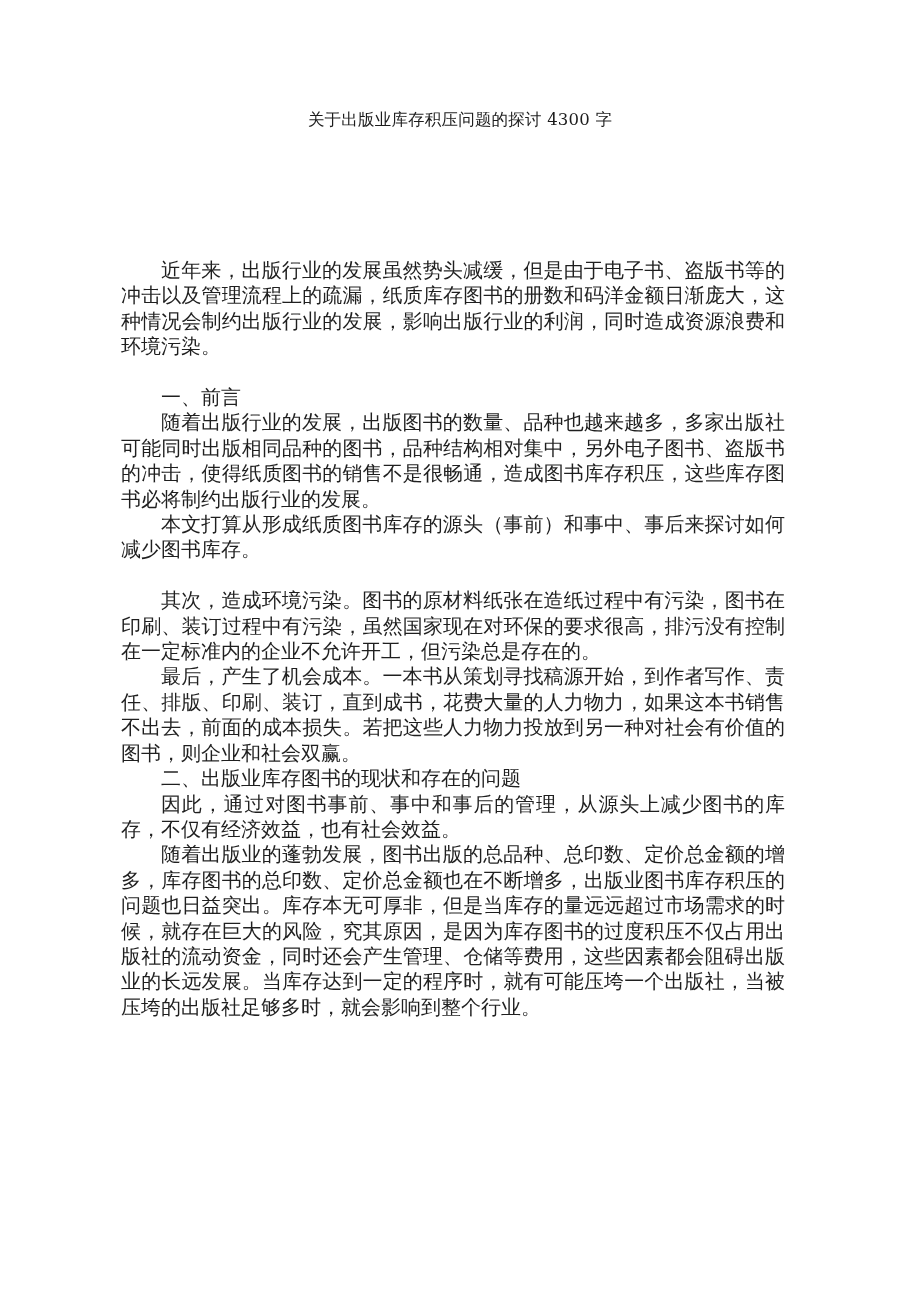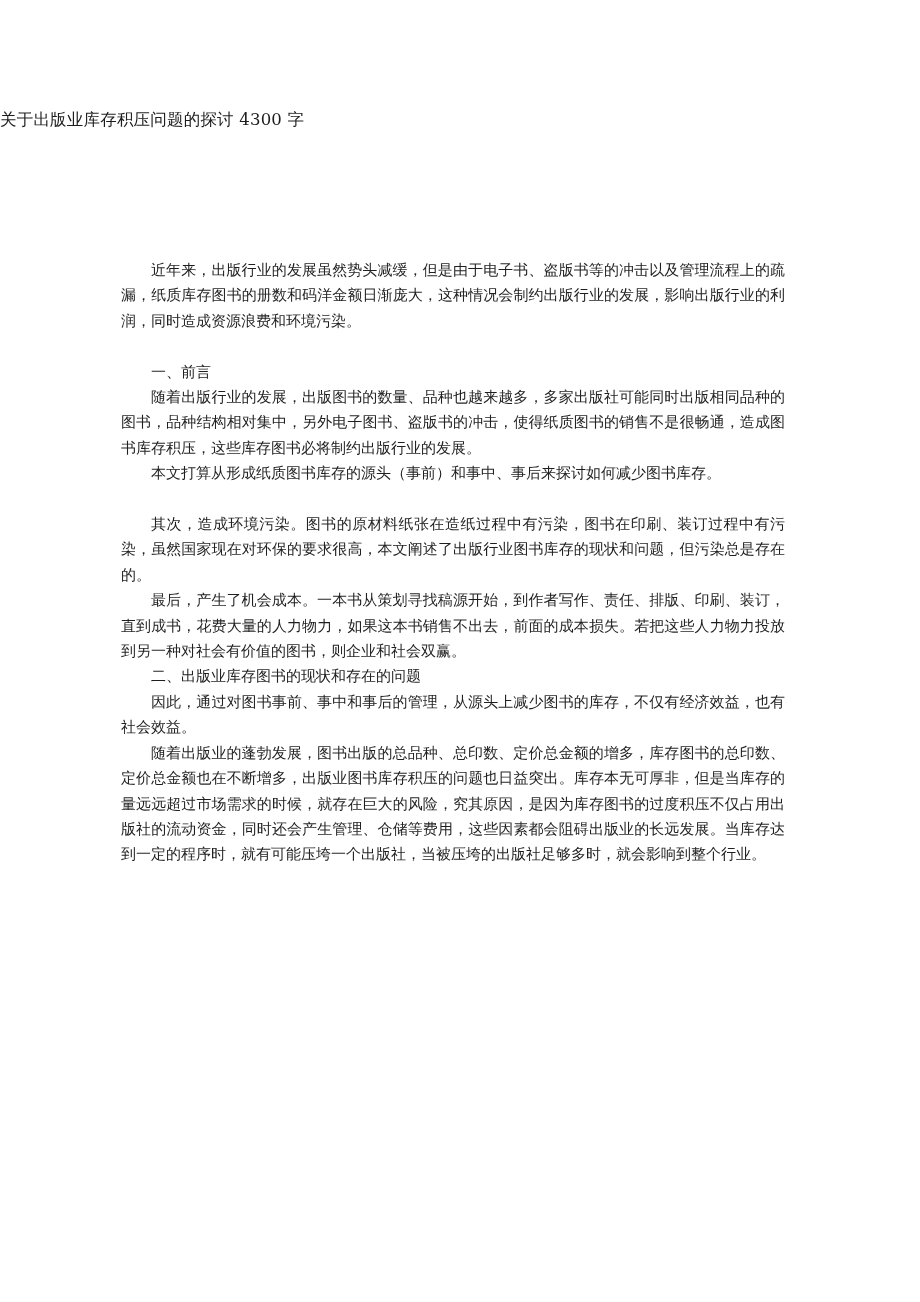--- a/index.html
+++ b/index.html
@@ -19,35 +19,36 @@
     margin: 0 auto;
     background: #ffffff;
     overflow: hidden;
     box-sizing: border-box;
   }
   .doc-title {
     position: absolute;
     top: 107px;
     left: 0;
     width: 920px;
+    text-align: center;
     font-size: 16.5px;
     line-height: 26px;
     letter-spacing: 0.2px;
     color: #1c1c1c;
     font-weight: 400;
   }
   .body-area {
     position: absolute;
     top: 258px;
     left: 121px;
     width: 664px;
   }
   p.para {
     margin: 0;
-    font-size: 15px;
+    font-size: 20px;
     line-height: 25.4px;
     text-align: justify;
     text-justify: inter-ideograph;
     text-indent: 2em;
     color: #1f1f1f;
     letter-spacing: 0px;
     word-break: break-all;
   }
   p.gap-after {
     margin-bottom: 25.4px;
@@ -59,20 +60,20 @@
 <div class="page">
 
   <div class="doc-title">关于出版业库存积压问题的探讨 4300 字</div>
 
   <div class="body-area">
 
   <p class="para gap-after">近年来，出版行业的发展虽然势头减缓，但是由于电子书、盗版书等的冲击以及管理流程上的疏漏，纸质库存图书的册数和码洋金额日渐庞大，这种情况会制约出版行业的发展，影响出版行业的利润，同时造成资源浪费和环境污染。</p>
       <p class="para">一、前言</p>
       <p class="para">随着出版行业的发展，出版图书的数量、品种也越来越多，多家出版社可能同时出版相同品种的图书，品种结构相对集中，另外电子图书、盗版书的冲击，使得纸质图书的销售不是很畅通，造成图书库存积压，这些库存图书必将制约出版行业的发展。</p>
       <p class="para gap-after">本文打算从形成纸质图书库存的源头（事前）和事中、事后来探讨如何减少图书库存。</p>
-      <p class="para">其次，造成环境污染。图书的原材料纸张在造纸过程中有污染，图书在印刷、装订过程中有污染，虽然国家现在对环保的要求很高，本文阐述了出版行业图书库存的现状和问题，但污染总是存在的。</p>
+      <p class="para">其次，造成环境污染。图书的原材料纸张在造纸过程中有污染，图书在印刷、装订过程中有污染，虽然国家现在对环保的要求很高，排污没有控制在一定标准内的企业不允许开工，但污染总是存在的。</p>
       <p class="para">最后，产生了机会成本。一本书从策划寻找稿源开始，到作者写作、责任、排版、印刷、装订，直到成书，花费大量的人力物力，如果这本书销售不出去，前面的成本损失。若把这些人力物力投放到另一种对社会有价值的图书，则企业和社会双赢。</p>
       <p class="para">二、出版业库存图书的现状和存在的问题</p>
       <p class="para">因此，通过对图书事前、事中和事后的管理，从源头上减少图书的库存，不仅有经济效益，也有社会效益。</p>
       <p class="para">随着出版业的蓬勃发展，图书出版的总品种、总印数、定价总金额的增多，库存图书的总印数、定价总金额也在不断增多，出版业图书库存积压的问题也日益突出。库存本无可厚非，但是当库存的量远远超过市场需求的时候，就存在巨大的风险，究其原因，是因为库存图书的过度积压不仅占用出版社的流动资金，同时还会产生管理、仓储等费用，这些因素都会阻碍出版业的长远发展。当库存达到一定的程序时，就有可能压垮一个出版社，当被压垮的出版社足够多时，就会影响到整个行业。</p>
     </div>
 
 </div>
 
 </body></html>

